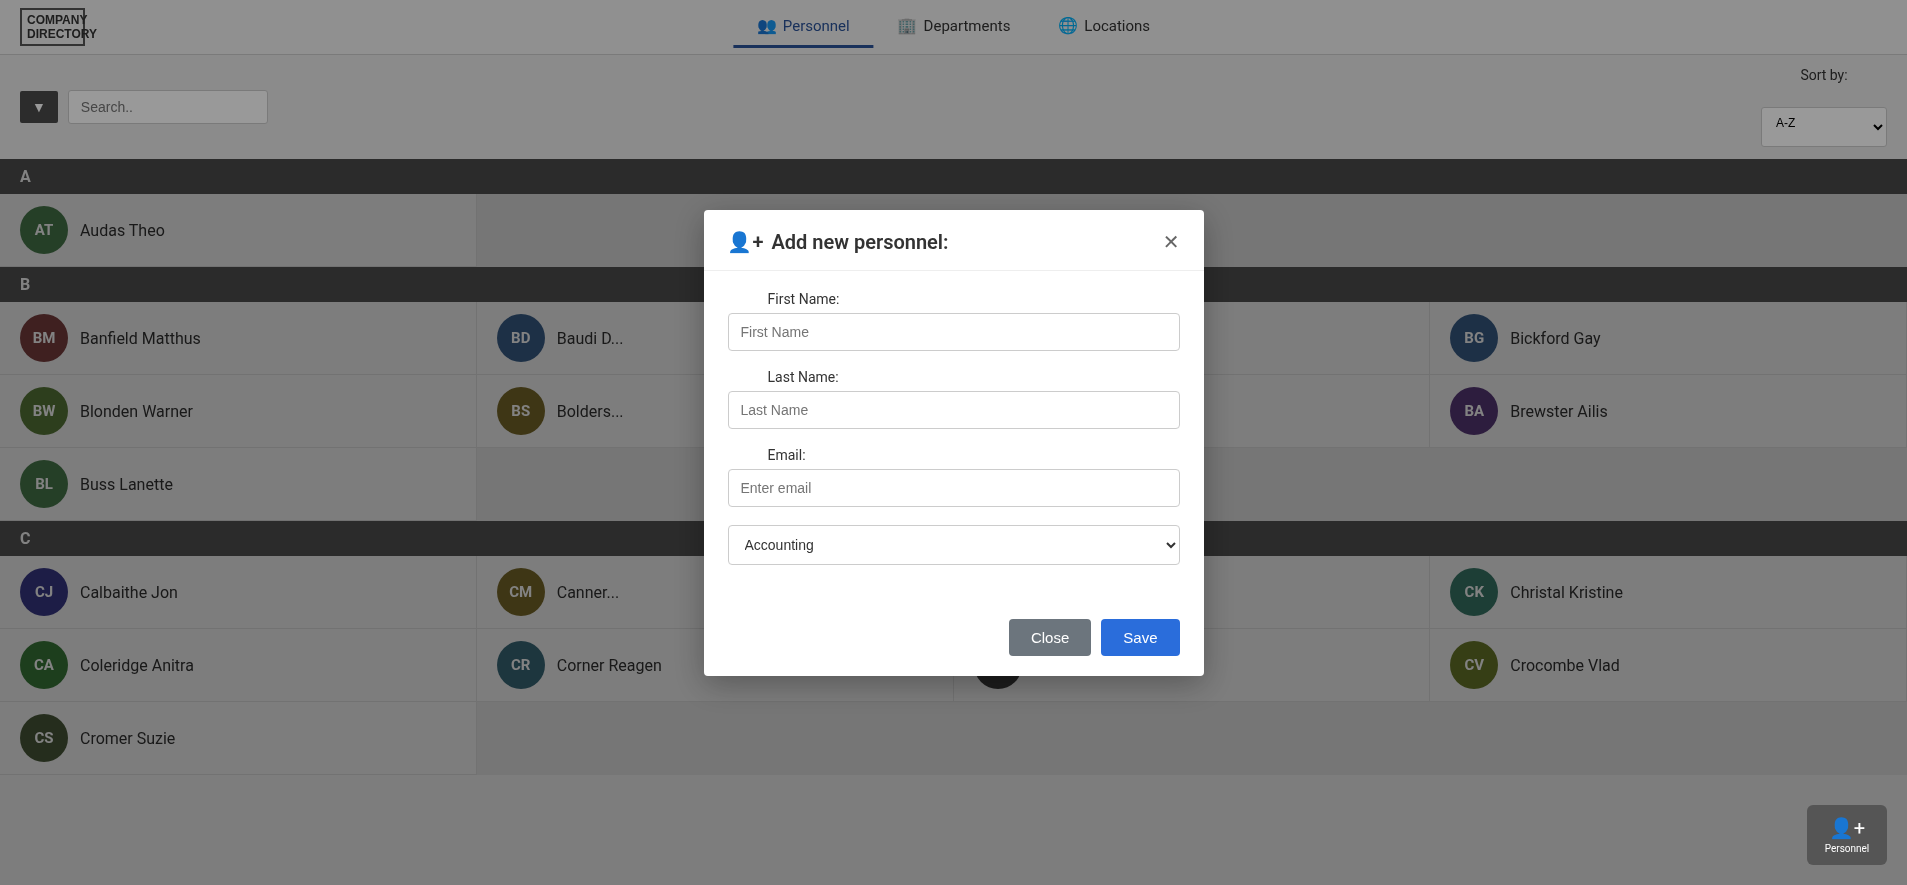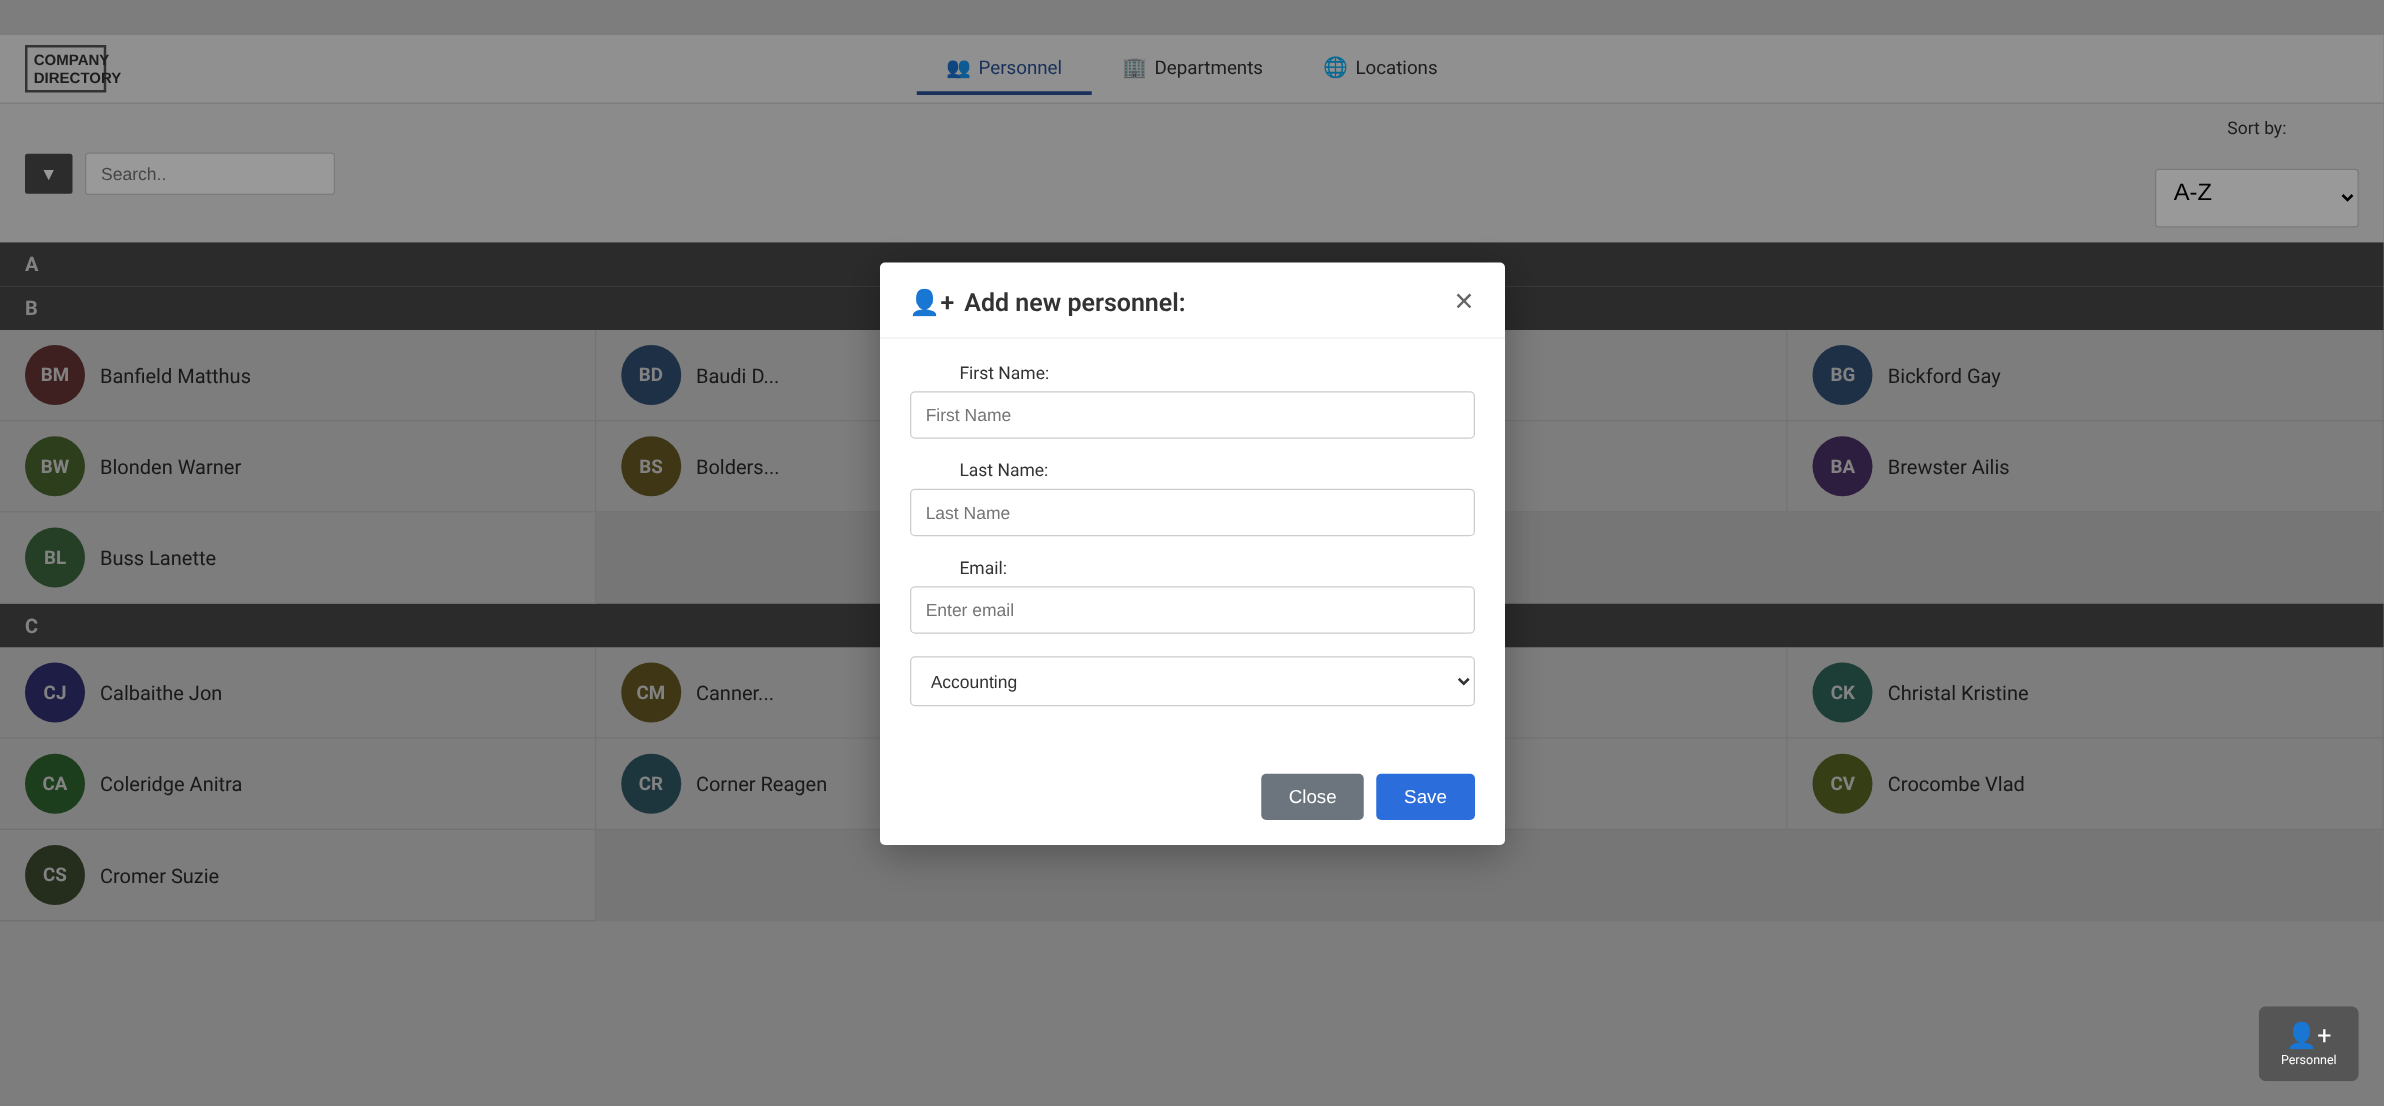--- a/index.html
+++ b/index.html
@@ -13,21 +13,20 @@
 
     
     .header {
       background: #f0f0f0;
       border-bottom: 1px solid #ccc;
       display: flex;
       align-items: center;
       padding: 0 20px;
       height: 55px;
       position: relative;
-      margin-top: 28px;
     }
     .logo {
       font-family: 'Comic Sans MS', cursive, sans-serif;
       font-size: 12px;
       font-weight: bold;
       line-height: 1.2;
       color: #333;
       text-transform: uppercase;
       border: 2px solid #555;
       padding: 3px 5px;
@@ -91,21 +90,21 @@
       flex-direction: column;
     }
     .sort-label {
       font-size: 14px;
       color: #333;
     }
     .sort-select {
       padding: 7px 30px 15px 10px;
       border: 1px solid #ccc;
       border-radius: 3px;
-      font-size: 19px;
+      font-size: 12px;
       background: white;
       cursor: pointer;
       appearance: auto;
     }
 
     
     .directory {
       padding: 0;
       background: #e8e8e8;
       filter: brightness(0.85);
@@ -301,20 +300,26 @@
       <option>A-Z</option>
       <option>Z-A</option>
       <option>Date Added</option>
     </select>
   </div>
 </div>
 
 <div class="directory">
 
   <div class="section-header">A</div>
+  <div class="persons-grid">
+    <div class="person-cell">
+      <div class="avatar" style="background:#4a7c4e">AT</div>
+      <span class="person-name">Audas Theo</span>
+    </div>
+  </div>
 
   <div class="section-header">B</div>
   <div class="persons-grid">
     <div class="person-cell">
       <div class="avatar" style="background:#7b3f3f">BM</div>
       <span class="person-name">Banfield Matthus</span>
     </div>
     <div class="person-cell">
       <div class="avatar" style="background:#3a5f8a">BD</div>
       <span class="person-name">Baudi D...</span>

